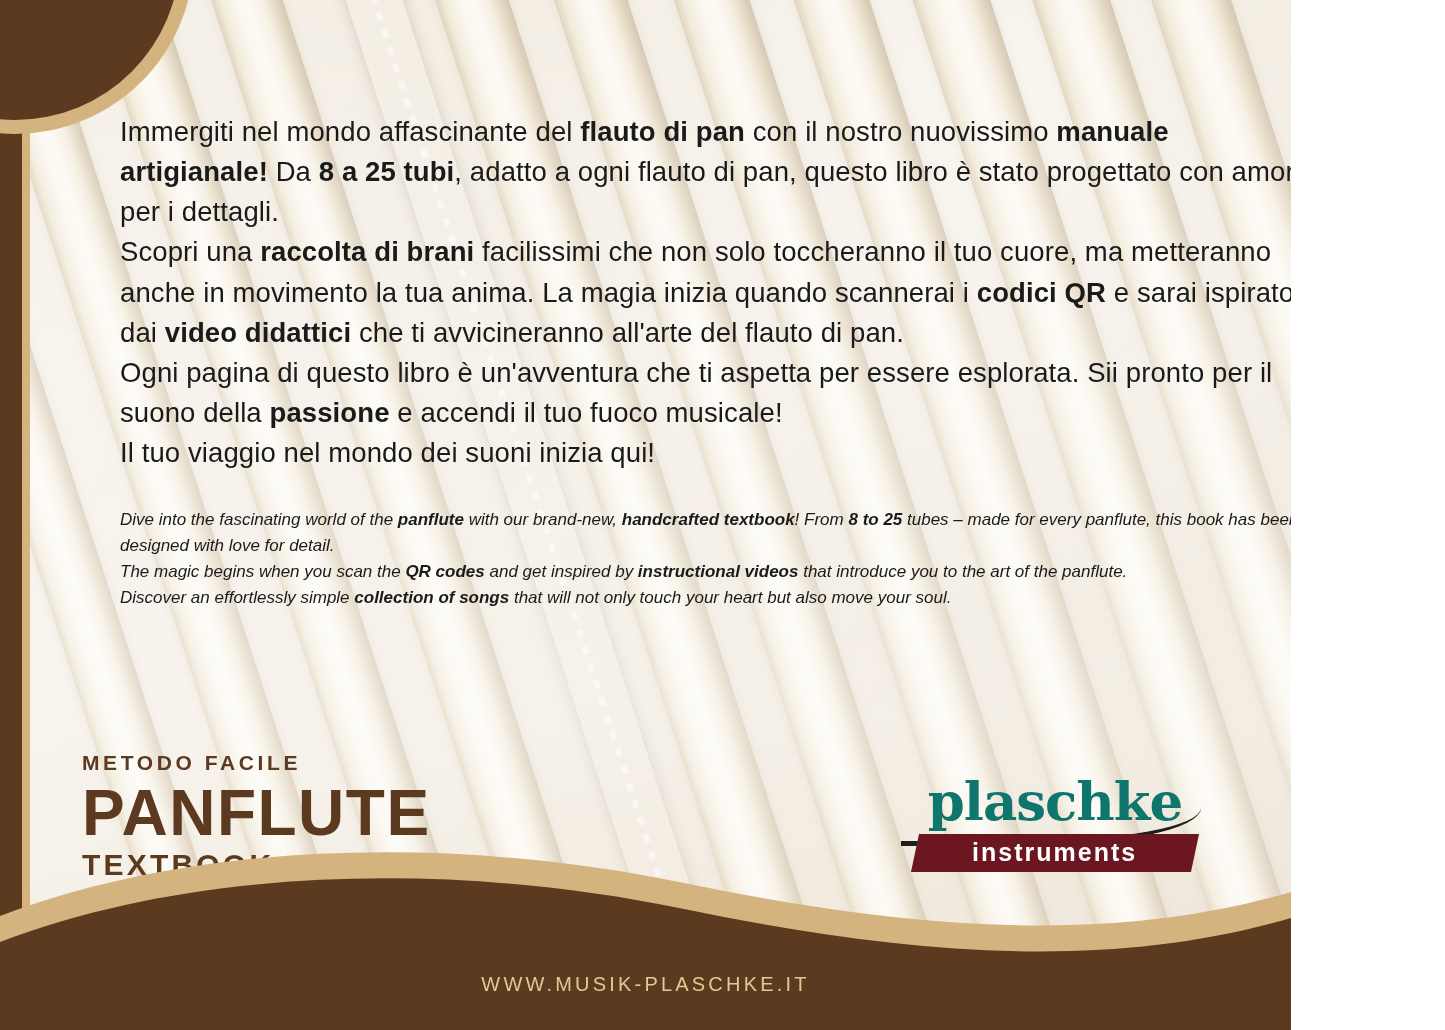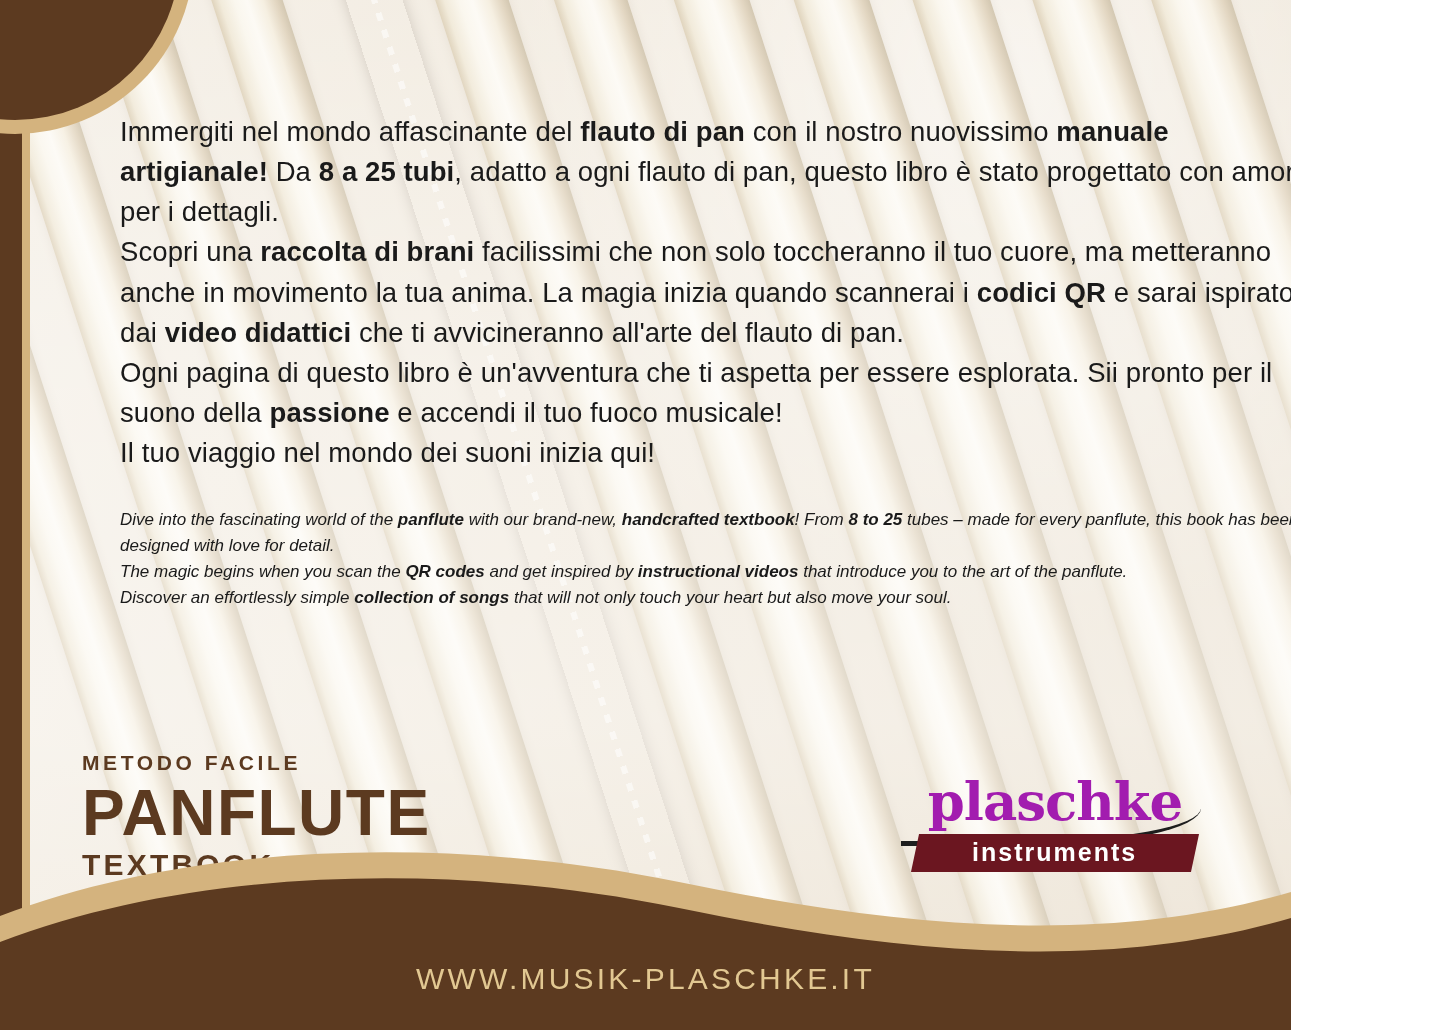--- a/index.html
+++ b/index.html
@@ -110,21 +110,21 @@
   }
   .footer svg { display: block; width: 100%; height: 100%; }
   .footer-url {
     position: absolute;
     left: 0;
     right: 0;
     bottom: 34px;
     text-align: center;
     color: #e2c892;
     letter-spacing: 3.2px;
-    font-size: 30px;
+    font-size: 20px;
     font-weight: 500;
   }
 
   
   .content {
     position: absolute;
     left: 120px;
     top: 112px;
     width: 1200px;
   }
@@ -178,21 +178,21 @@
     position: absolute;
     right: 96px;
     bottom: 158px;
     width: 280px;
     text-align: center;
   }
   .logo-word {
     font-family: "DejaVu Serif", serif;
     font-size: 53px;
     font-weight: 700;
-    color: #a21caf;
+    color: #0f766e;
     letter-spacing: -1px;
     line-height: 1;
     position: relative;
   }
   .logo-bar {
     margin-top: 6px;
     background: #6b1620;
     color: #ffffff;
     font-size: 25px;
     font-weight: 700;

